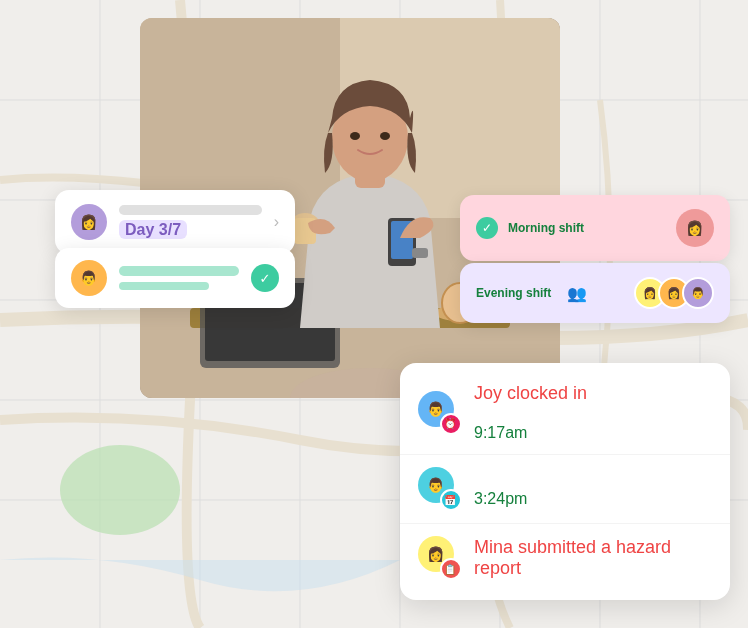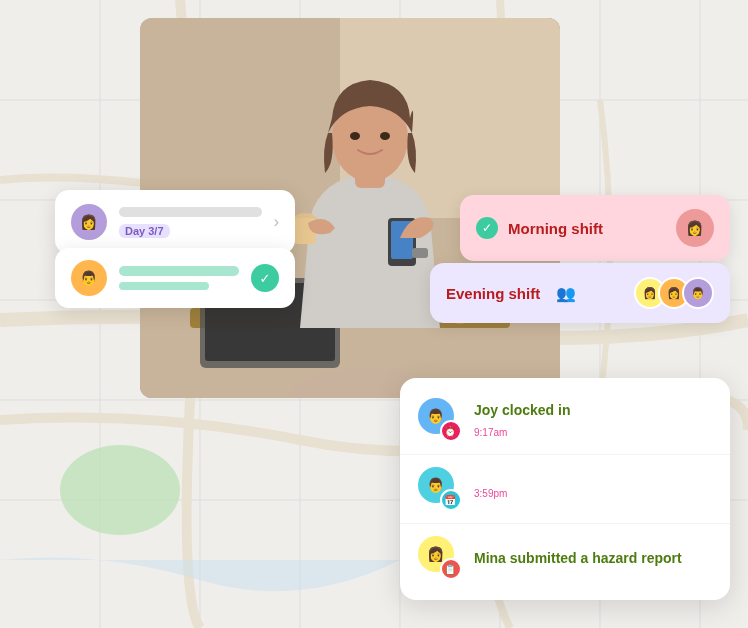--- a/index.html
+++ b/index.html
@@ -72,38 +72,38 @@
       border-radius: 50%;
       background: #3dcca0;
       display: flex;
       align-items: center;
       justify-content: center;
       color: #fff;
       font-size: 12px;
       flex-shrink: 0;
     }
     .shift-label {
-      font-size: 15px;
+      font-size: 12px;
       font-weight: 600;
-      color: #b91c1c;
+      color: #15803d;
     }
     .avatar-circle {
       width: 38px;
       height: 38px;
       border-radius: 50%;
       flex-shrink: 0;
       overflow: hidden;
     }
 
     
     .shift-card-evening {
       position: absolute;
       top: 263px;
       right: 18px;
-      width: 300px;
+      width: 270px;
       background: #ede6ff;
       border-radius: 14px;
       padding: 14px 16px;
       z-index: 10;
       display: flex;
       align-items: center;
       justify-content: space-between;
       box-shadow: 0 4px 16px rgba(0,0,0,0.10);
     }
     .shift-card-evening-left {
@@ -164,21 +164,21 @@
     .day-card-label {
       font-size: 13px;
       color: #888;
       font-weight: 500;
     }
     .day-card-label span {
       background: #e8e0ff;
       color: #7c5cbf;
       border-radius: 6px;
       padding: 1px 6px;
-      font-size: 11px;
+      font-size: 16px;
       font-weight: 600;
     }
     .day-card-chevron {
       color: #bbb;
       font-size: 16px;
     }
 
     
     .person-card {
       position: absolute;
@@ -278,28 +278,28 @@
       align-items: center;
       justify-content: center;
       font-size: 10px;
       color: #fff;
       border: 2px solid #fff;
     }
     .notif-text {
       flex: 1;
     }
     .notif-title {
-      font-size: 14px;
-      font-weight: 700;
-      color: #4d7c0f;
+      font-size: 18px;
+      font-weight: 400;
+      color: #ef4444;
     }
     .notif-time {
-      font-size: 10px;
-      color: #ec4899;
-      margin-top: 9px;
+      font-size: 16px;
+      color: #15803d;
+      margin-top: 20px;
     }
 
     
     .av-purple { background: #b39ddb; }
     .av-orange { background: #ffb74d; }
     .av-teal { background: #4dd0e1; }
     .av-red { background: #ef9a9a; }
     .av-yellow { background: #fff176; }
     .av-blue { background: #64b5f6; }
 
@@ -470,21 +470,21 @@
   </div>
 
   <div class="notification-item">
     <div class="notif-avatar-wrap">
       <div class="notif-avatar av-teal">
         <div class="face face-sm">👨</div>
       </div>
       <div class="notif-icon-badge badge-teal">📅</div>
     </div>
     <div class="notif-text">
-      <div class="notif-time">3:59pm</div>
+      <div class="notif-time">3:24pm</div>
     </div>
   </div>
 
   <div class="notification-item">
     <div class="notif-avatar-wrap">
       <div class="notif-avatar av-yellow">
         <div class="face face-sm">👩</div>
       </div>
       <div class="notif-icon-badge badge-red">📋</div>
     </div>

